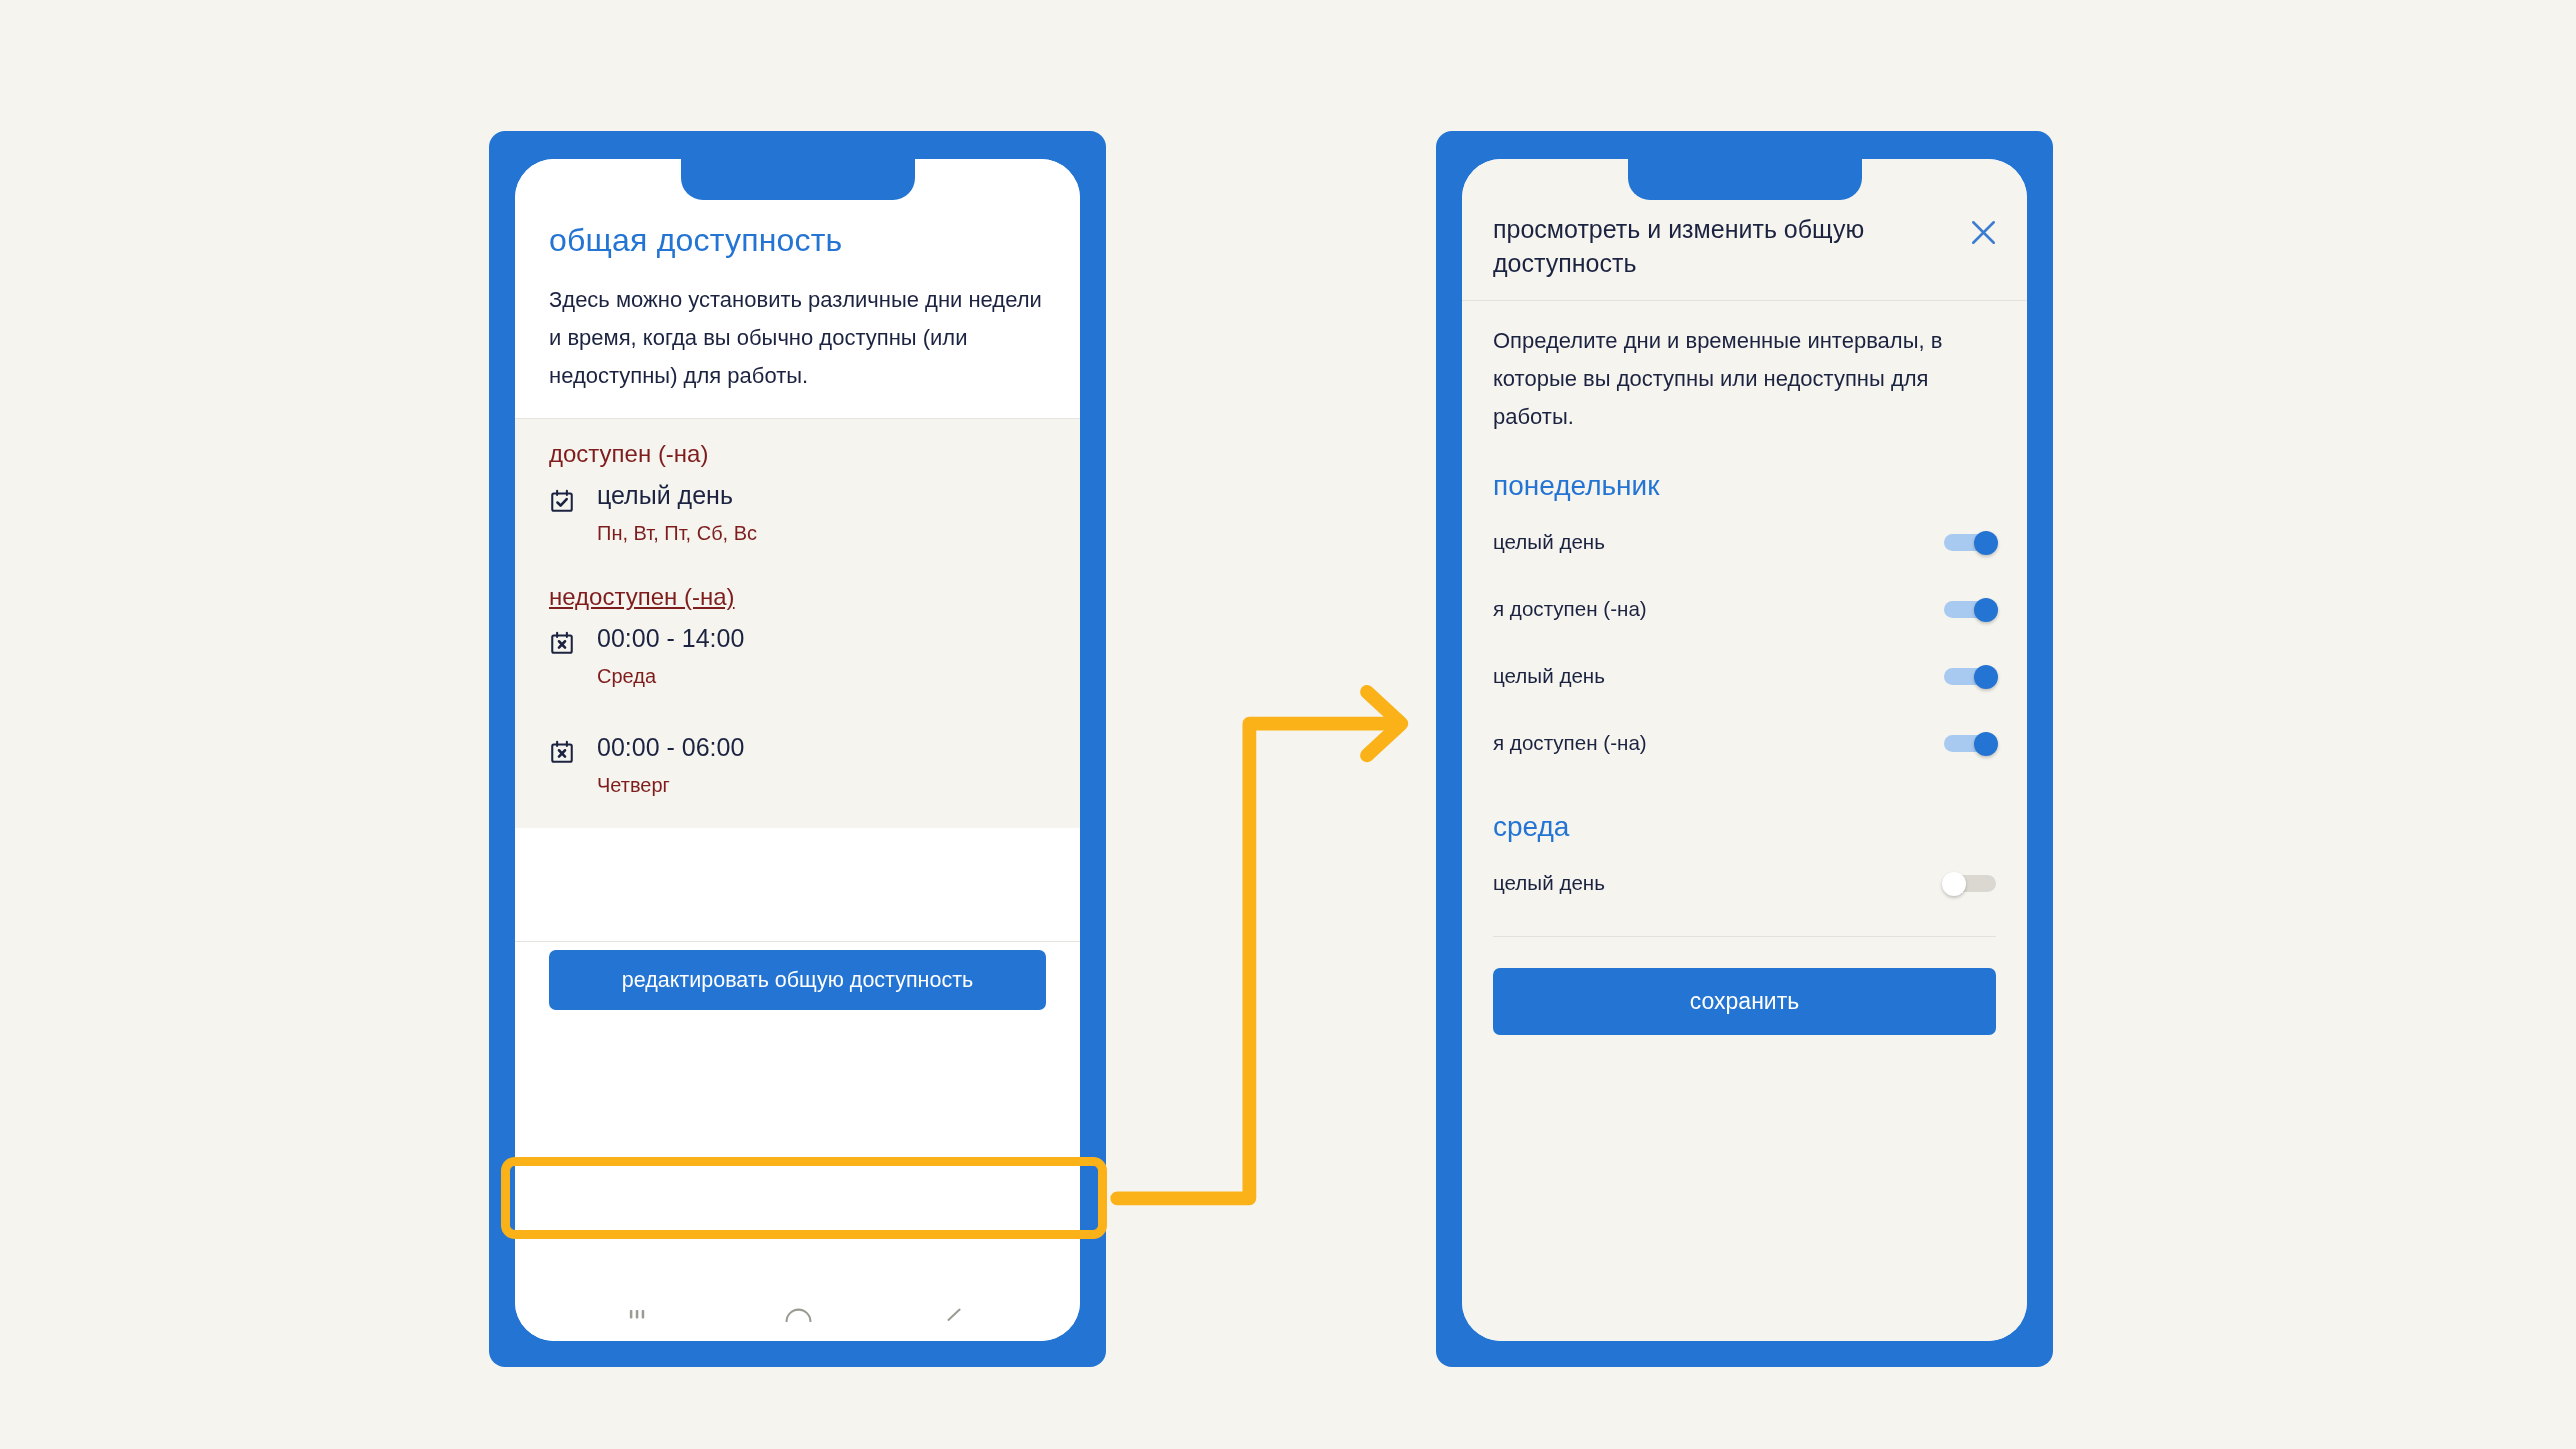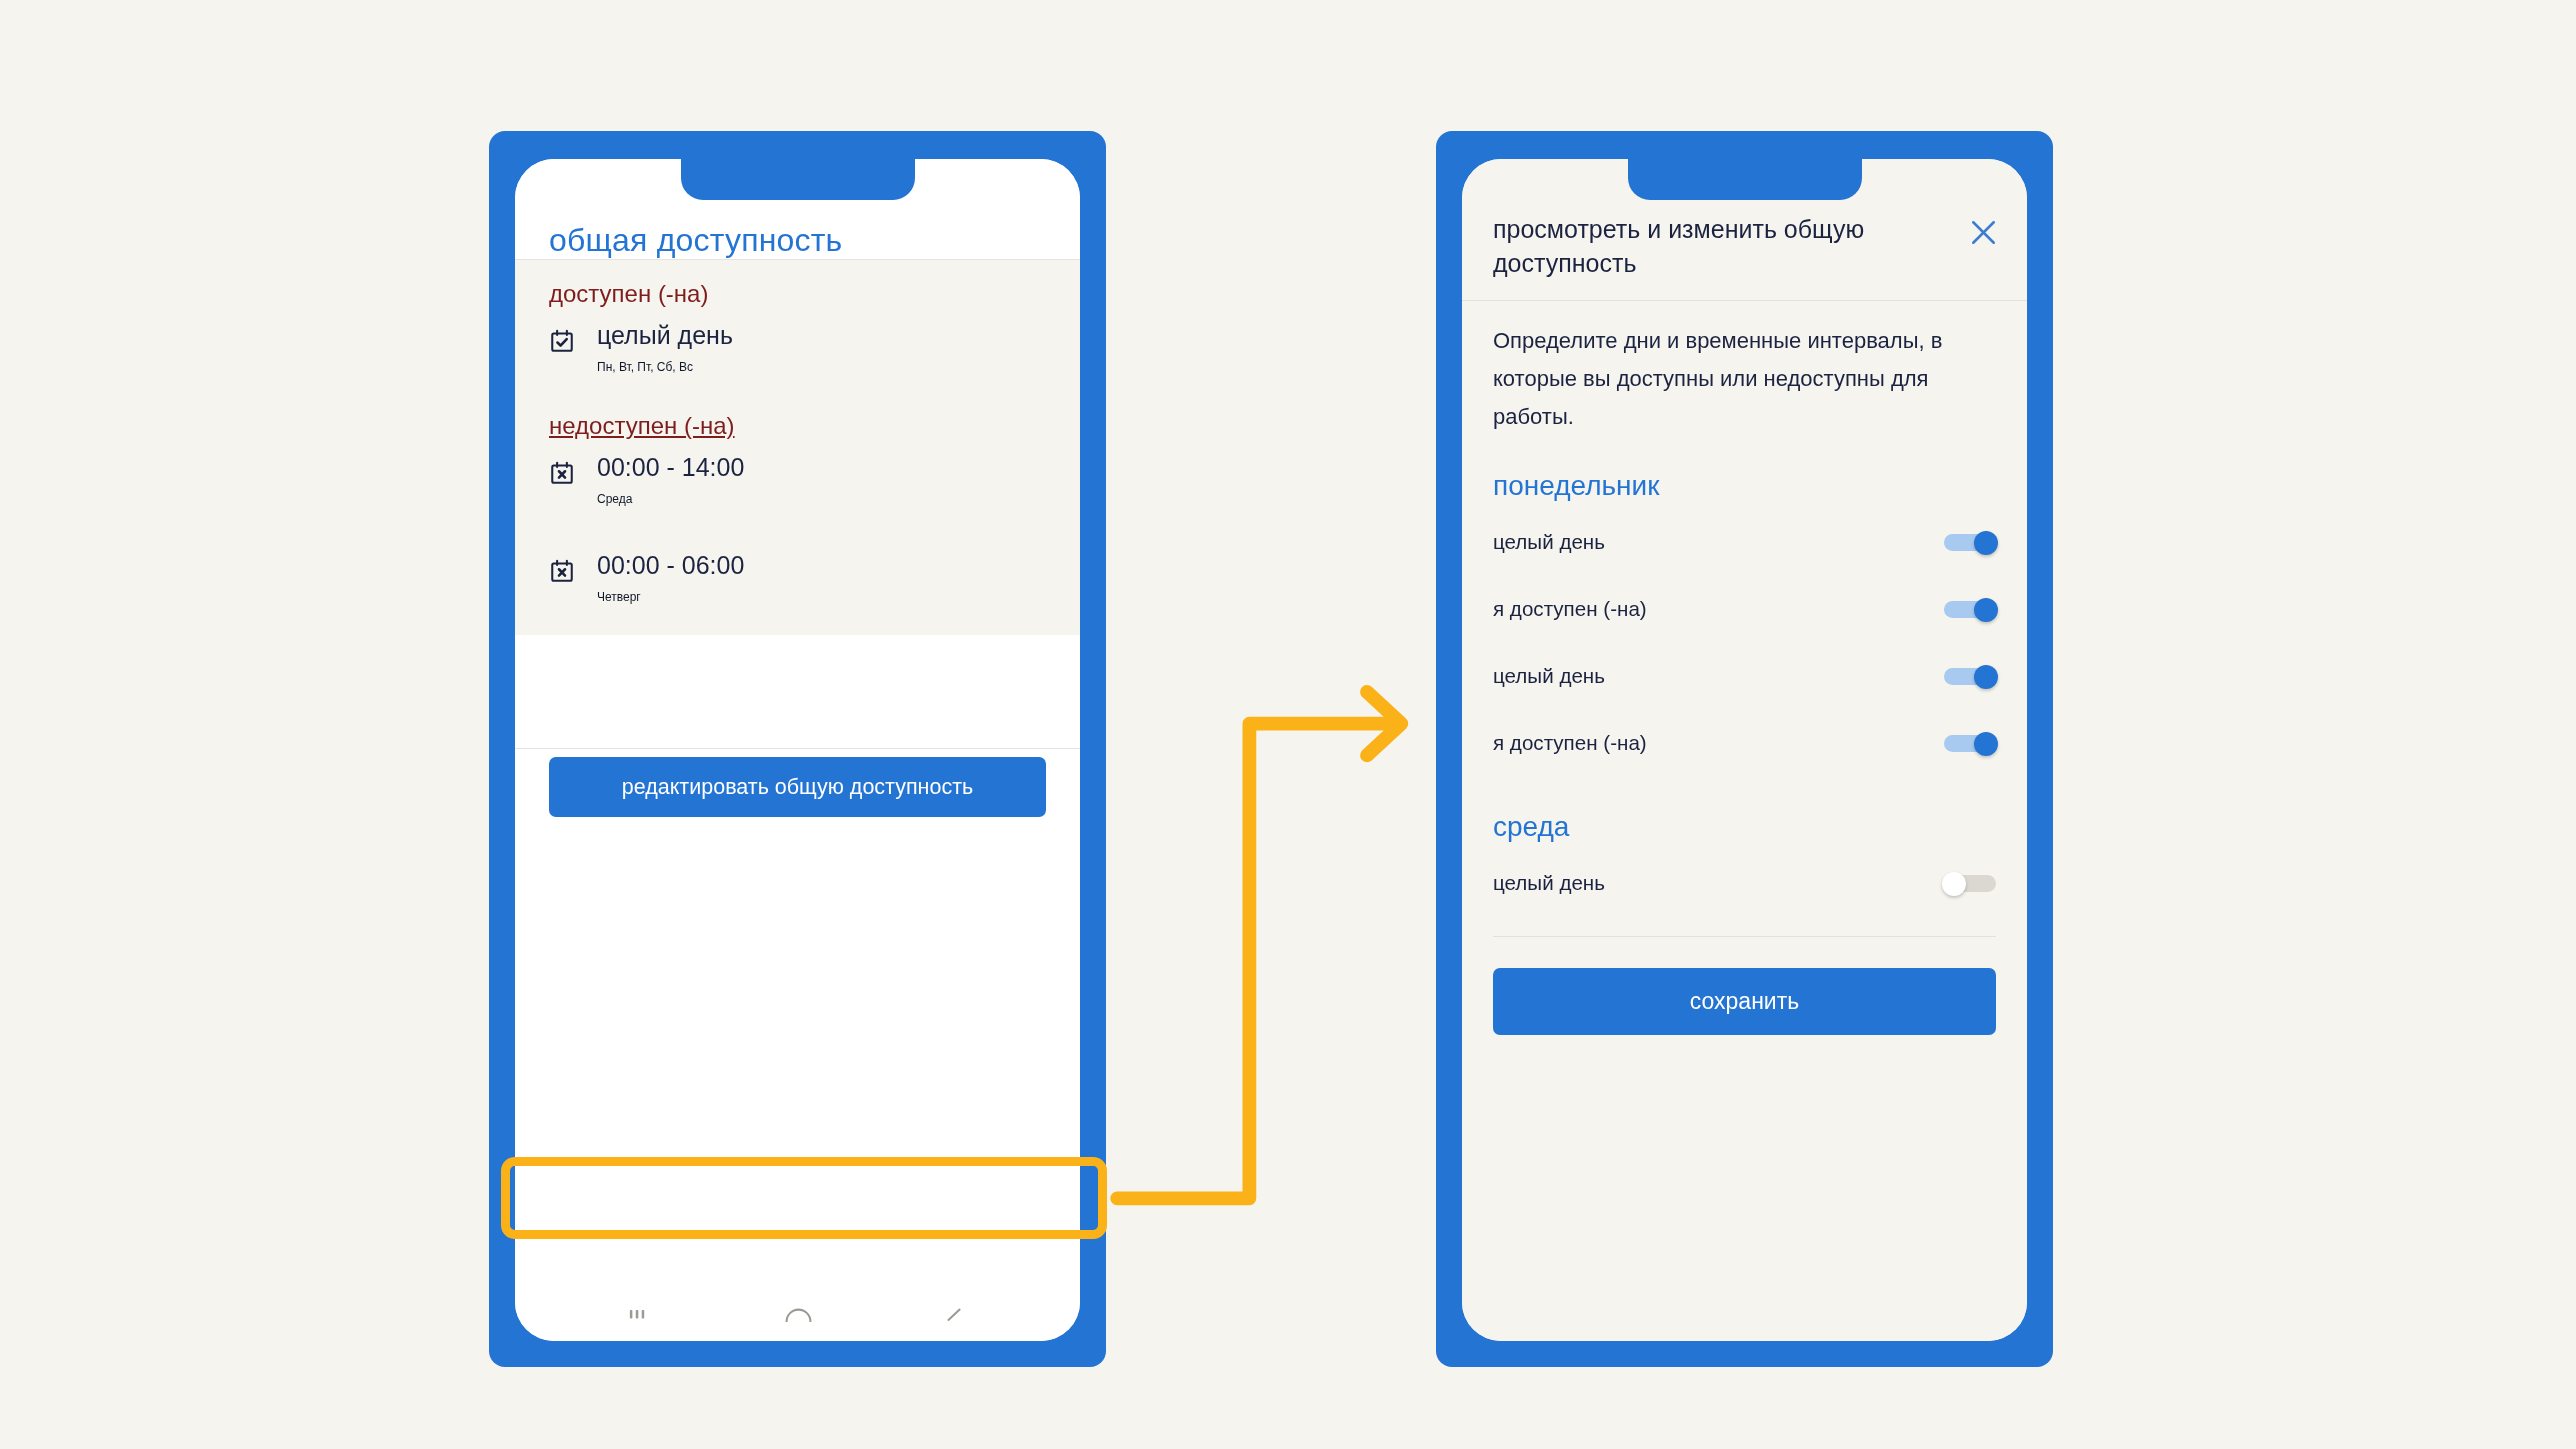--- a/index.html
+++ b/index.html
@@ -69,22 +69,22 @@
   .l-ico { width: 29px; flex: 0 0 29px; margin-top: 7.7px; }
   .l-ico svg { display:block; width: 26px; height: 26px; }
   .l-item-body { margin-left: 19px; }
   .l-item-main {
     color: #1C2340;
     font-size: 25px;
     line-height: 1.25;
     font-weight: 400;
   }
   .l-item-sub {
-    color: #0f172a;
-    font-size: 12px;
+    color: #7f1d1d;
+    font-size: 20px;
     line-height: 1.4;
     margin-top: 7.7px;
   }
   .l-spacer { background: #FFFFFF; height: 113px; }
   .l-bottom-rule { height: 1.7px; background: #E6E4DD; }
   .l-btn-wrap { background: #FFFFFF; padding: 8px 34px 22px 34px; }
   .l-btn {
     display: flex; align-items: center; justify-content: center;
     background: #2374D3;
     color: #FFFFFF;
@@ -181,20 +181,21 @@
 <body>
 
 <div class="stage">
 
   <div class="phone phone-left">
     <div class="screen">
       <div class="notch"></div>
 
       <div class="l-head">
         <div class="l-title">общая доступность</div>
+        <div class="l-desc">Здесь можно установить различные дни недели и время, когда вы обычно доступны (или недоступны) для работы.</div>
       </div>
       <div class="l-divider"></div>
 
       <div class="l-cream">
         <div class="l-group-label">доступен (-на)</div>
 
         <div class="l-item">
           <span class="l-ico">
             <svg viewBox="0 0 24 24" fill="none" stroke="#1C2340" stroke-width="1.9" stroke-linecap="round" stroke-linejoin="round">
               <rect x="3" y="5" width="18" height="16" rx="1.4"></rect>

